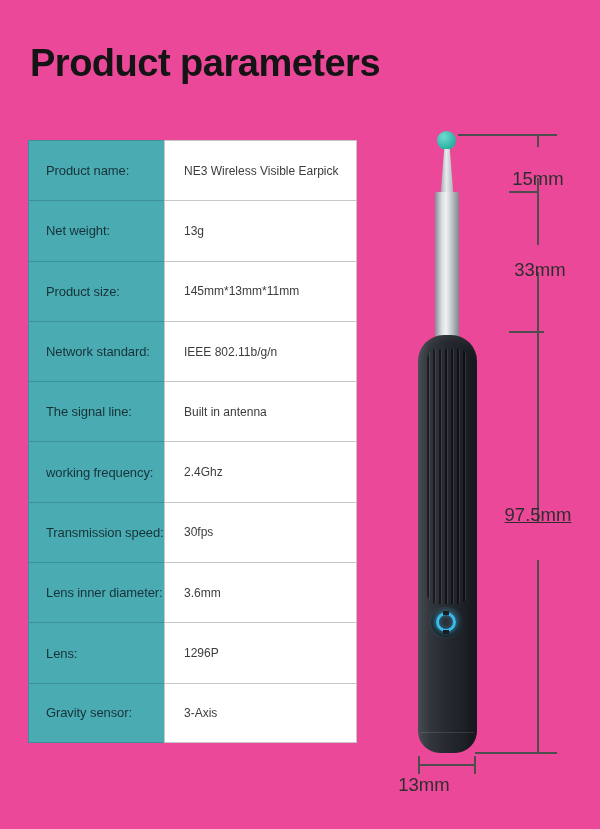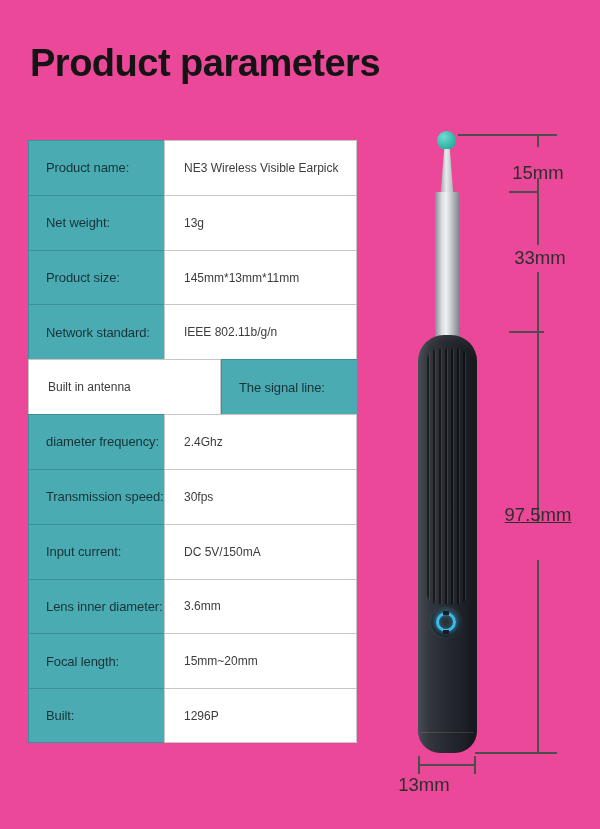--- a/index.html
+++ b/index.html
@@ -85,22 +85,22 @@
   .t1{top:134px;left:458px;width:99px;}
   .t2{top:191px;left:509px;width:29px;}
   .t3{top:331px;left:509px;width:35px;}
   .t4{top:752px;left:475px;width:82px;}
   .wl{left:418px;top:756px;width:1.5px;height:18px;}
   .wr{left:474px;top:756px;width:1.5px;height:18px;}
   .wh{left:418px;top:764px;width:57px;height:1.5px;}
   .dim-label{
     font-size:18.5px;color:#2e2e2e;white-space:nowrap;transform:translateX(-50%);
   }
-  .lbl-tip{left:538px;top:162px;}
-  .lbl-shaft{left:540px;top:247px;}
+  .lbl-tip{left:538px;top:168px;}
+  .lbl-shaft{left:540px;top:259px;}
   .lbl-body{left:538px;top:504px;text-decoration:underline;}
   .lbl-width{left:424px;top:774px;}
 </style>
 </head>
 <body>
 
 <div class="page">
 
   <h1 class="title">Product parameters</h1>
 
@@ -115,46 +115,42 @@
       </div>
       <div class="row">
         <div class="cell label">Product size:</div>
         <div class="cell value">145mm*13mm*11mm</div>
       </div>
       <div class="row">
         <div class="cell label">Network standard:</div>
         <div class="cell value">IEEE 802.11b/g/n</div>
       </div>
       <div class="row">
+        <div class="cell label">The signal line:</div>
         <div class="cell value">Built in antenna</div>
-        <div class="cell label">The signal line:</div>
       </div>
       <div class="row">
-        <div class="cell label">diameter frequency:</div>
+        <div class="cell label">working frequency:</div>
         <div class="cell value">2.4Ghz</div>
       </div>
       <div class="row">
         <div class="cell label">Transmission speed:</div>
         <div class="cell value">30fps</div>
       </div>
       <div class="row">
-        <div class="cell label">Input current:</div>
-        <div class="cell value">DC 5V/150mA</div>
-      </div>
-      <div class="row">
         <div class="cell label">Lens inner diameter:</div>
         <div class="cell value">3.6mm</div>
       </div>
       <div class="row">
-        <div class="cell label">Focal length:</div>
-        <div class="cell value">15mm~20mm</div>
+        <div class="cell label">Lens:</div>
+        <div class="cell value">1296P</div>
       </div>
       <div class="row">
-        <div class="cell label">Built:</div>
-        <div class="cell value">1296P</div>
+        <div class="cell label">Gravity sensor:</div>
+        <div class="cell value">3-Axis</div>
       </div>
     </div>
 
   <div class="device">
     <div class="ball"></div>
     <div class="cone"></div>
     <div class="shaft"></div>
     <div class="device-body">
       <div class="ridges"></div>
       <div class="seam"></div>

